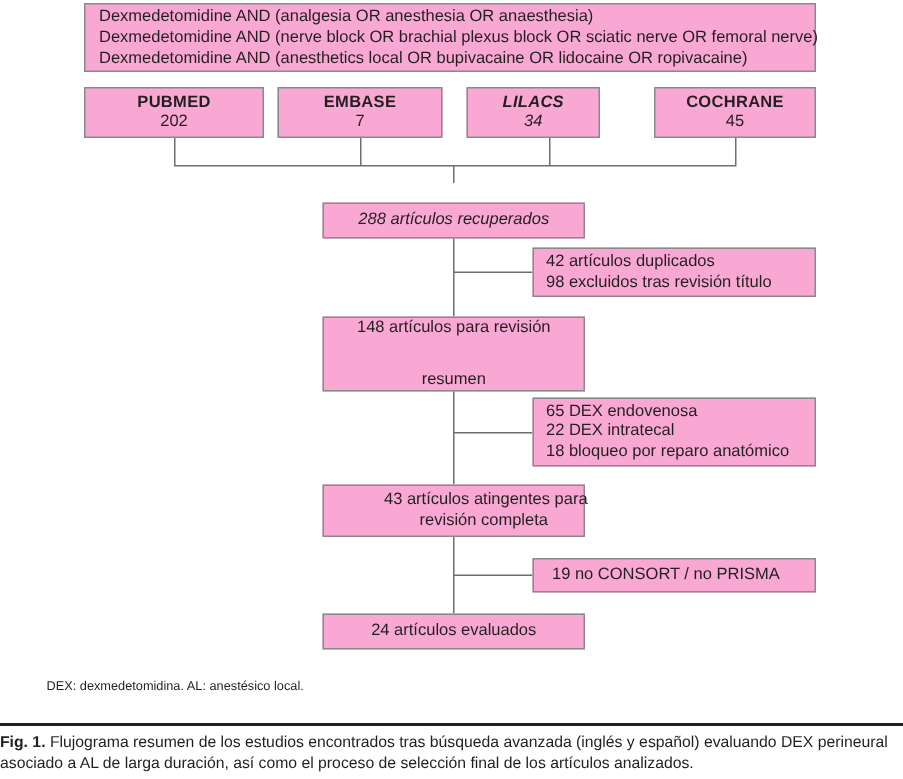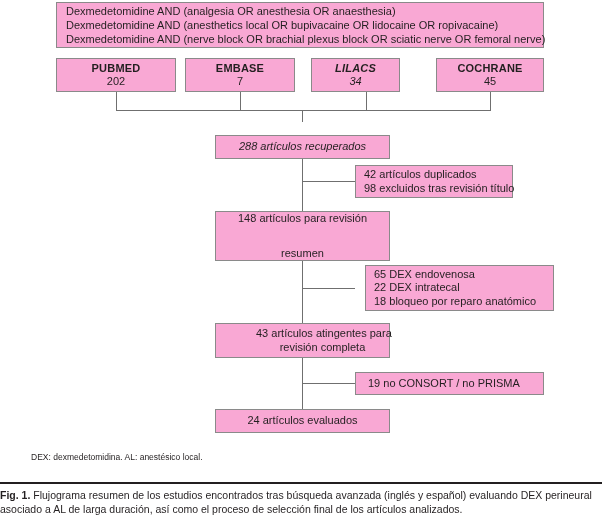--- a/index.html
+++ b/index.html
@@ -87,25 +87,25 @@
     width: 175px; height: 35px; padding-left: 40px;
   }
   #box-evaluated {
     left: 215px; top: 409px;
     width: 175px; height: 24px;
   }
 
   
   #box-excluded-title {
     left: 355px; top: 165px;
-    width: 158px; height: 33px;
+    width: 189px; height: 33px;
   }
   #box-excluded-route {
     left: 355px; top: 265px;
-    width: 189px; height: 46px; margin-left: 10px;
+    width: 189px; height: 46px;
   }
   #box-excluded-consort {
     left: 355px; top: 372px;
     width: 189px; height: 23px; padding-left: 12px;
   }
 
   
   .conn {
     position: absolute;
     background: #6f6f6f;
@@ -139,22 +139,22 @@
     font-weight: bold;
   }
 </style>
 </head>
 <body>
 
 <div class="canvas">
 
   <div class="box left-text" id="query-box">
     <div class="line">Dexmedetomidine AND (analgesia OR anesthesia OR anaesthesia)</div>
+    <div class="line">Dexmedetomidine AND (nerve block OR brachial plexus block OR sciatic nerve OR femoral nerve)</div>
     <div class="line">Dexmedetomidine AND (anesthetics local OR bupivacaine OR lidocaine OR ropivacaine)</div>
-    <div class="line">Dexmedetomidine AND (nerve block OR brachial plexus block OR sciatic nerve OR femoral nerve)</div>
   </div>
 
   <div class="box center db-box" id="db-pubmed">
     <div class="db-name">PUBMED</div>
     <div class="db-count">202</div>
   </div>
   <div class="box center db-box" id="db-embase">
     <div class="db-name">EMBASE</div>
     <div class="db-count">7</div>
   </div>

